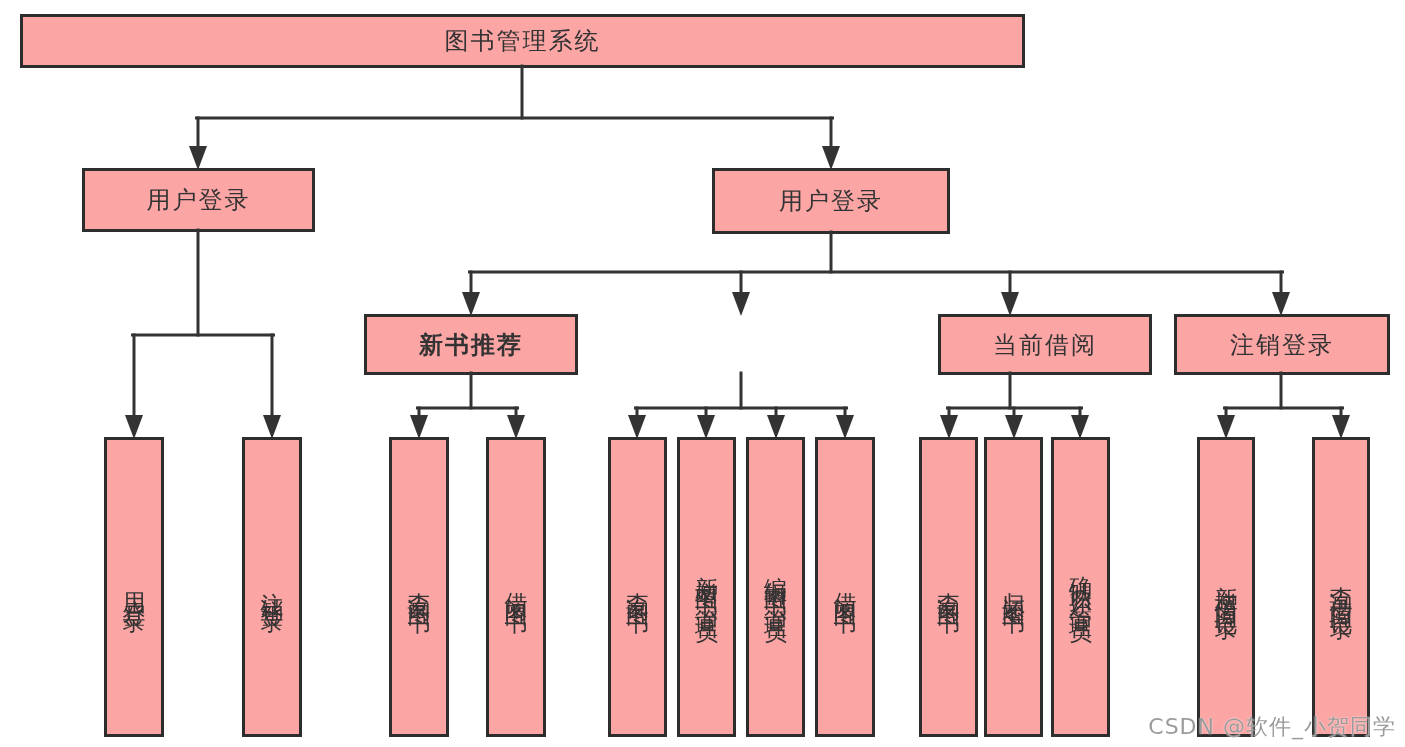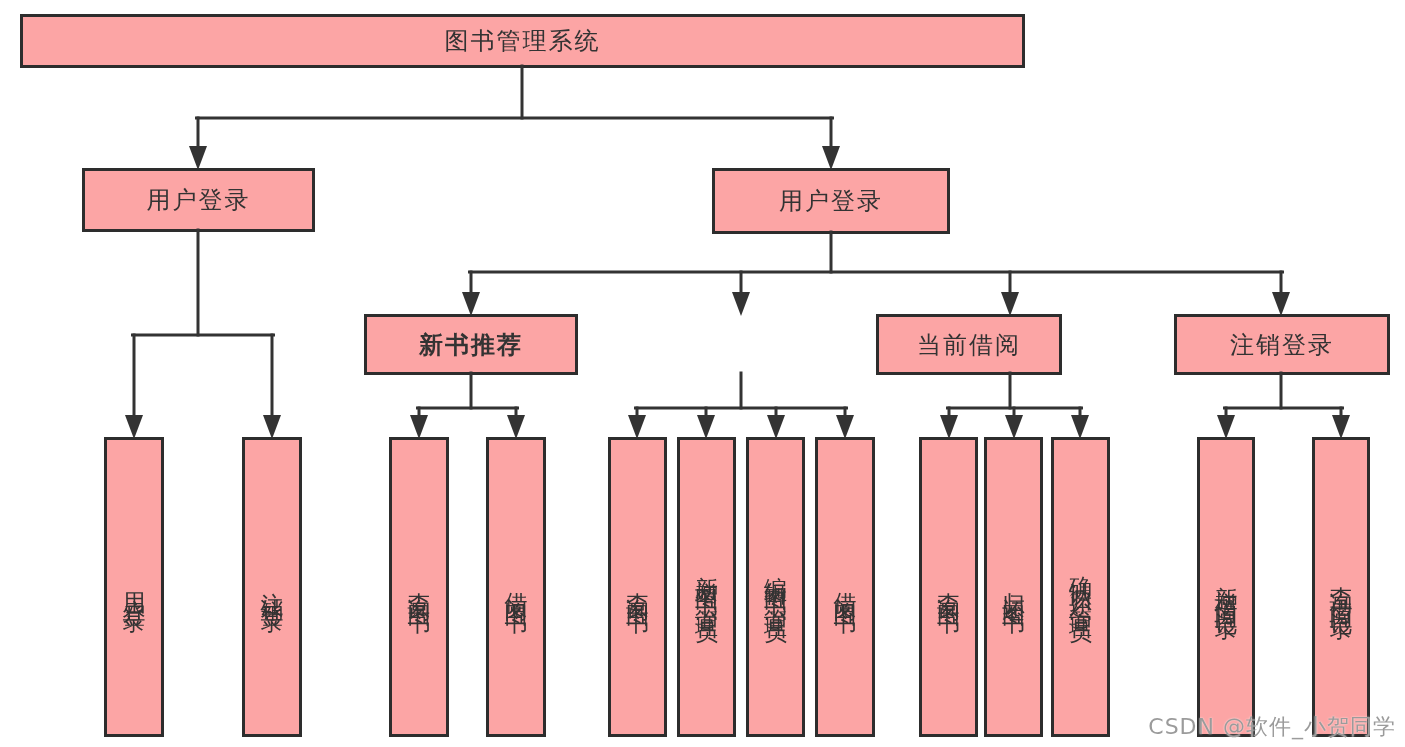--- a/index.html
+++ b/index.html
@@ -116,21 +116,21 @@
       <line x1="1341" y1="408" x2="1341" y2="423" class="cline"></line>
       <polygon points="1332,415 1350,415 1341,439" class="ahead"></polygon>
     </svg>
 
   <div class="node h" style="left:20px;top:14px;width:1005px;height:54px;">图书管理系统</div>
 
   <div class="node h" style="left:82px;top:168px;width:233px;height:64px;">用户登录</div>
   <div class="node h" style="left:712px;top:168px;width:238px;height:66px;">用户登录</div>
 
   <div class="node h" style="left:364px;top:314px;width:214px;height:61px;font-weight:bold;">新书推荐</div>
-  <div class="node h" style="left:876px;top:314px;width:186px;height:61px;text-align:right;">当前借阅</div>
+  <div class="node h" style="left:938px;top:314px;width:214px;height:61px;text-align:right;">当前借阅</div>
   <div class="node h" style="left:1174px;top:314px;width:216px;height:61px;">注销登录</div>
 
   <div class="node v" style="left:104px;top:437px;width:60px;height:300px;">用户登录</div>
   <div class="node v" style="left:242px;top:437px;width:60px;height:300px;">注销登录</div>
 
   <div class="node v" style="left:389px;top:437px;width:60px;height:300px;">查询图书</div>
   <div class="node v" style="left:486px;top:437px;width:60px;height:300px;">借阅图书</div>
 
   <div class="node v" style="left:608px;top:437px;width:59px;height:300px;">查询图书</div>
   <div class="node v" style="left:677px;top:437px;width:59px;height:300px;">新增图书（管理员）</div>

